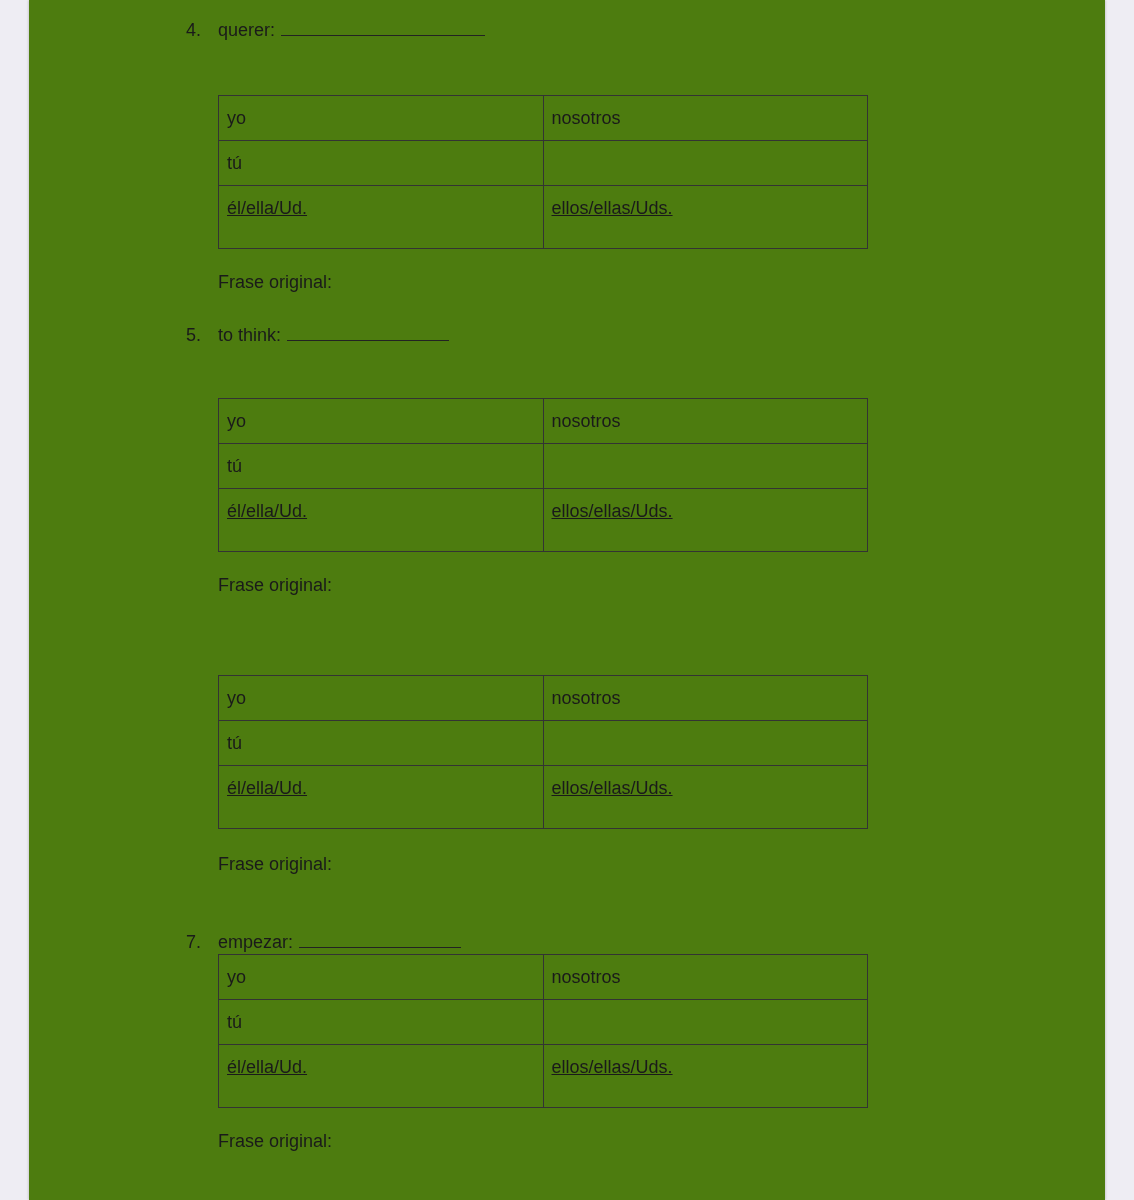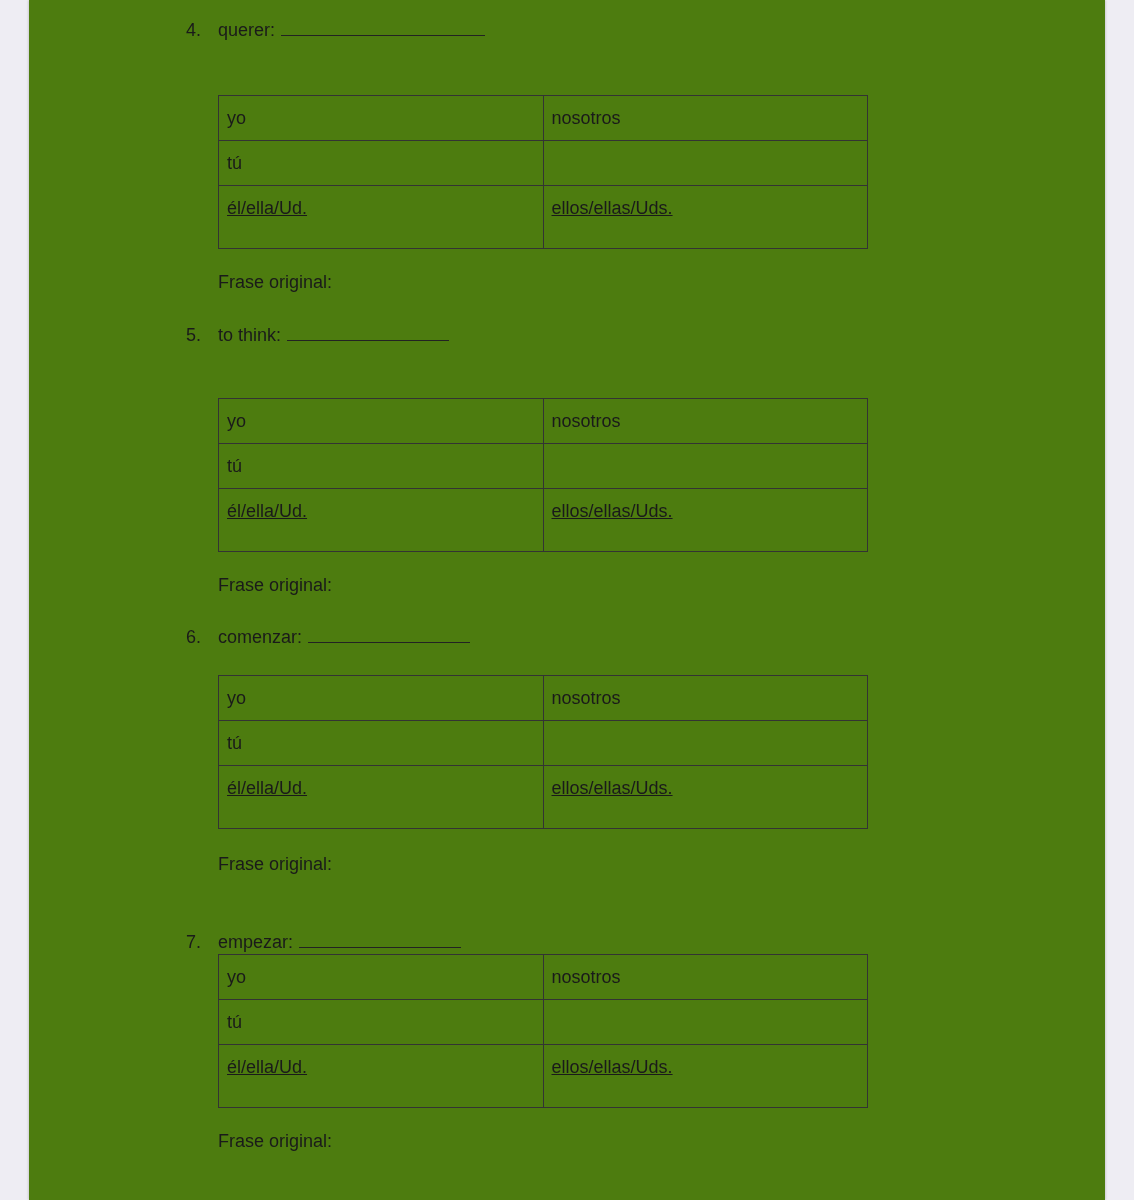--- a/index.html
+++ b/index.html
@@ -79,23 +79,20 @@
           <td></td>
         </tr>
     <tr class="r3">
           <td>él/ella/Ud.</td>
           <td>ellos/ellas/Uds.</td>
         </tr>
   </tbody>
     </table>
   <div class="frase" style="top:573px;">Frase original:</div>
 
-  <div class="q-line" style="top:625px;">
-    <span class="q-num">6.</span><span>comenzar:</span><span class="blank" style="width:162px;"></span>
-  </div>
   <table class="conj" style="top:675px;">
     <tbody>
         <tr class="r1">
           <td>yo</td>
           <td>nosotros</td>
         </tr>
     <tr class="r2">
           <td>tú</td>
           <td></td>
         </tr>

